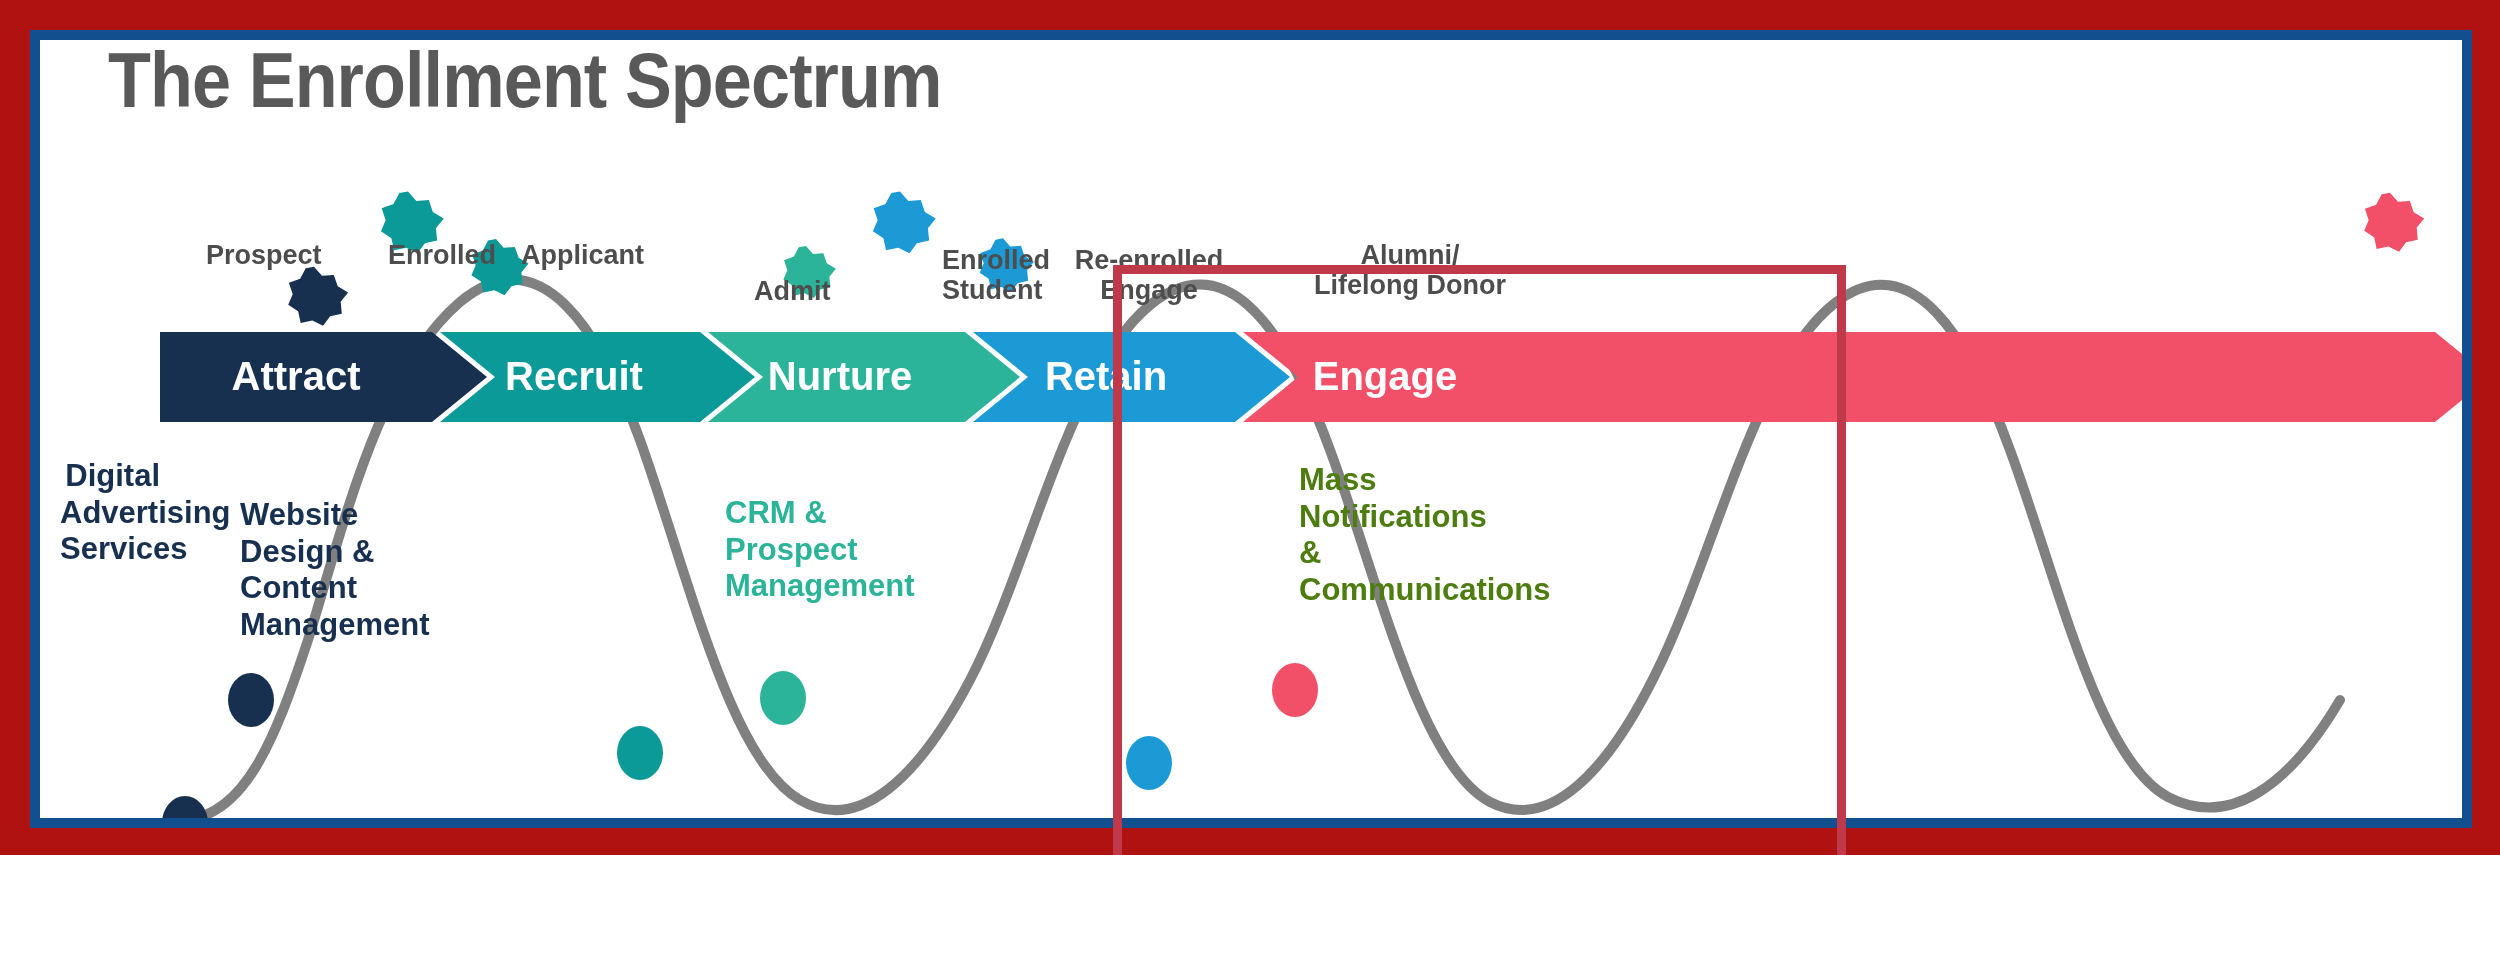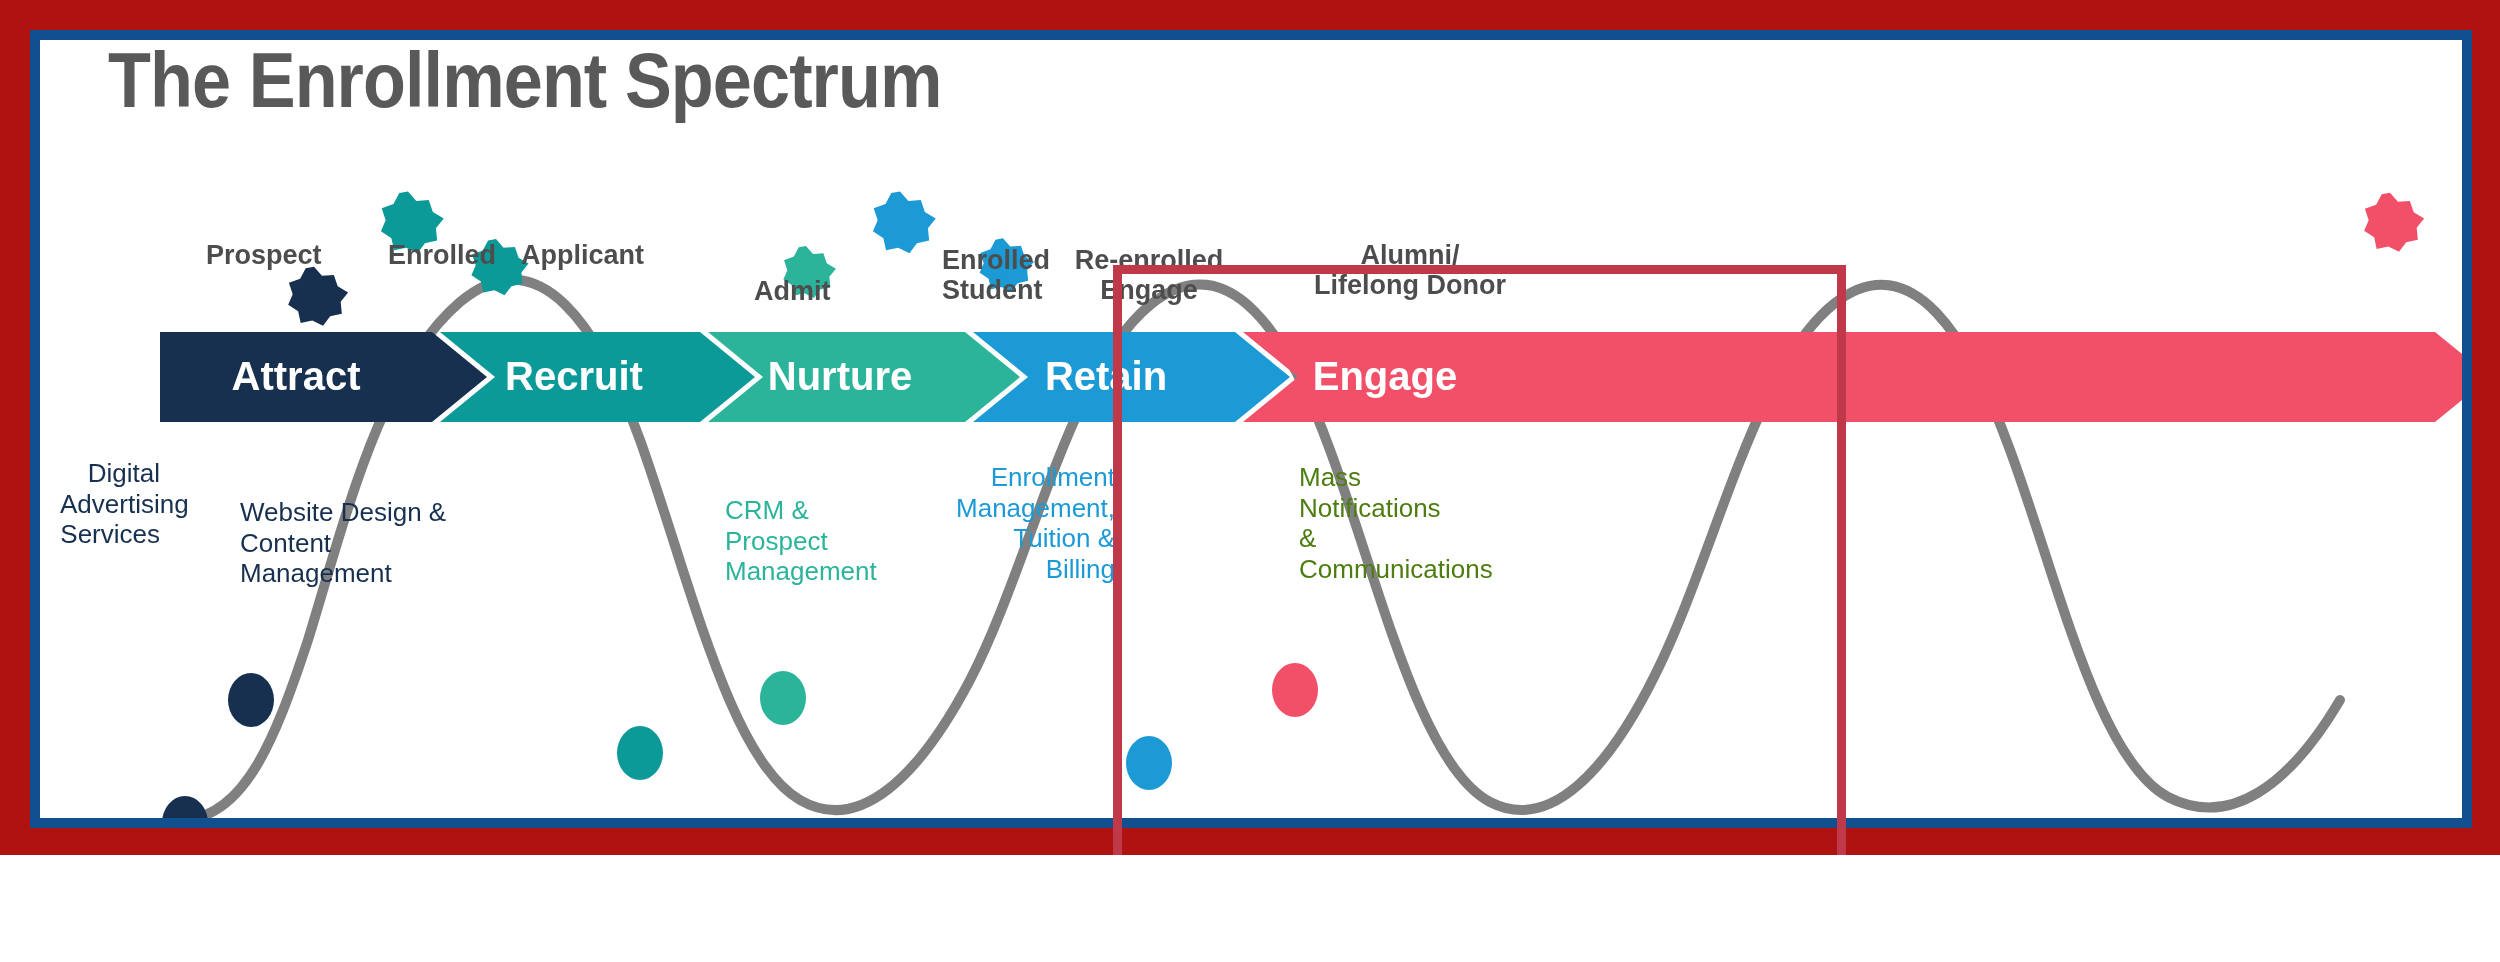--- a/index.html
+++ b/index.html
@@ -90,22 +90,22 @@
   .milestone-label {
     position: absolute;
     font-size: 27px;
     font-weight: bold;
     color: #4d4d4d;
     line-height: 1.12;
     white-space: pre-line;
   }
   .service-label {
     position: absolute;
-    font-size: 26px;
-    font-weight: normal;
+    font-size: 31px;
+    font-weight: bold;
     line-height: 1.18;
     white-space: pre-line;
   }
 </style>
 </head>
 <body>
 
 <div id="root">
 
   <div class="outer-frame"></div>
@@ -211,24 +211,20 @@
 
     <div class="service-label" style="left:200px; top:418px; width:230px; text-align:left; color:#17304f;margin-top:39px;">Website Design &amp;
 Content
 Management</div>
 
 
     <div class="service-label" style="left:685px; top:455px; width:200px; text-align:left; color:#2cb49a;">CRM &amp;
 Prospect
 Management</div>
 
-    <div class="service-label" style="left:860px; top:422px; width:215px; text-align:right; color:#1b9ad6;">Enrollment
-Management,
-Tuition &amp;
-Billing</div>
 
     <div class="service-label" style="left:1259px; top:422px; width:150px; text-align:left; color:#4d7c0f;">Mass
 Notifications &amp;
 Communications</div>
 
   </div>
 
   <div class="focus-box"></div>
 </div>
 

